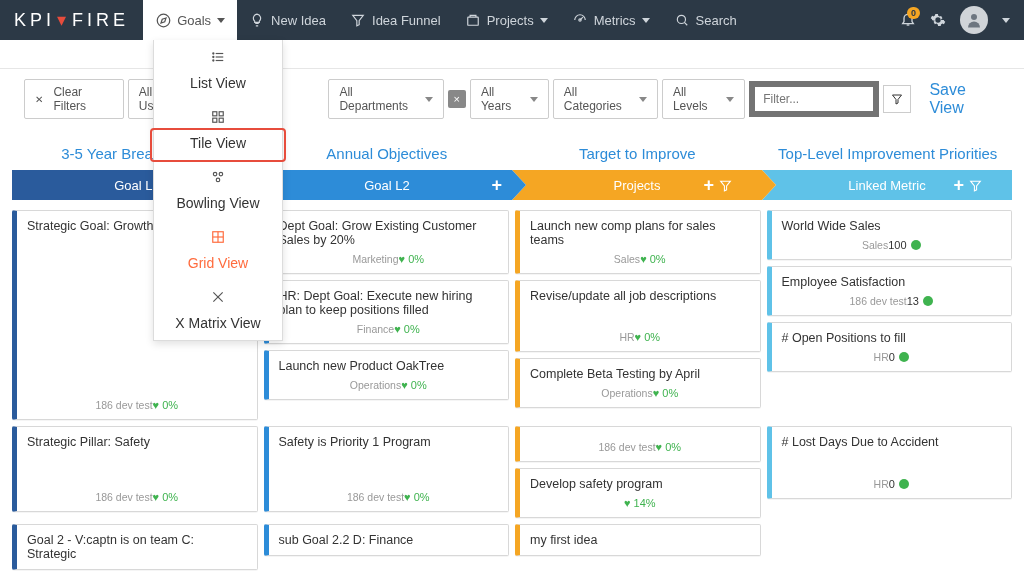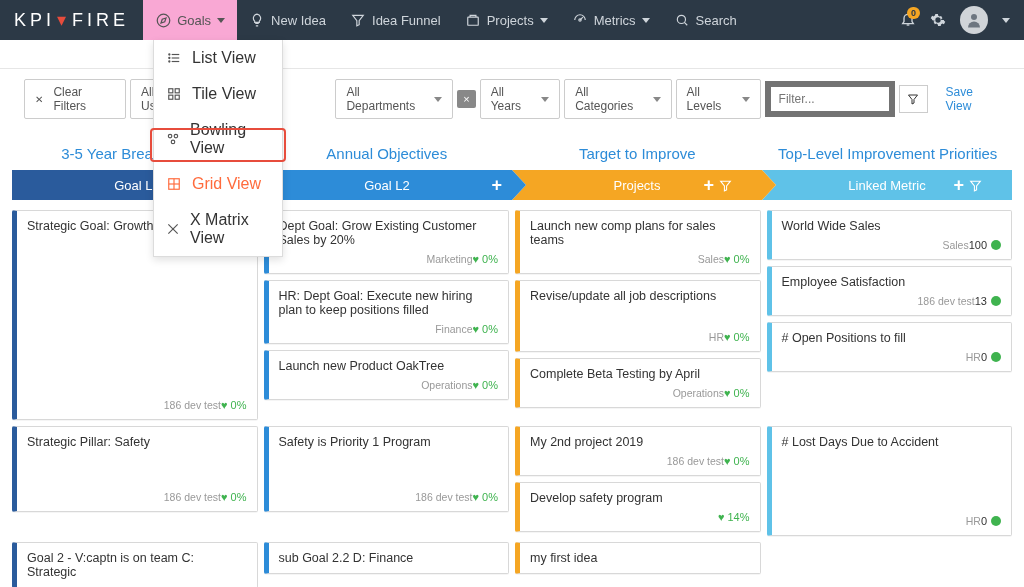--- a/index.html
+++ b/index.html
@@ -2,46 +2,46 @@
 <html><head>
 <meta charset="utf-8">
 <style>
   * { box-sizing: border-box; margin: 0; padding: 0; }
   html, body { width: 1024px; height: 587px; overflow: hidden; font-family: "Helvetica Neue", Arial, sans-serif; font-size: 13px; color: #333; background: #fff; }
   
   .topnav { height: 40px; background: #2c3946; display: flex; align-items: stretch; color: #cfd5db; }
   .logo { display: flex; align-items: center; padding: 0 14px; font-size: 18px; letter-spacing: 4px; color: #fff; font-weight: 200; }
   .logo .flame { color: #e74c3c; margin: 0 2px; }
   .nav-item { display: flex; align-items: center; padding: 0 12px; gap: 6px; cursor: pointer; font-size: 13px; white-space: nowrap; }
-  .nav-item.active { background: #f9a8d4; color: #555; }
+  .nav-item.active { background: #ffffff; color: #555; }
   .nav-spacer { flex: 1; }
   .nav-icon { width: 16px; height: 16px; display: inline-flex; align-items: center; justify-content: center; }
   .caret { width: 0; height: 0; border-left: 4px solid transparent; border-right: 4px solid transparent; border-top: 5px solid currentColor; display: inline-block; }
   .bell-wrap { position: relative; }
   .bell-badge { position: absolute; top: -4px; right: -4px; background: #f5a623; color: #2c3946; border-radius: 8px; font-size: 9px; padding: 1px 4px; font-weight: bold; }
   .avatar { width: 28px; height: 28px; border-radius: 50%; background: #d0d4d8; display: flex; align-items: center; justify-content: center; color: #6d7680; }
   .nav-right { display: flex; align-items: center; gap: 14px; padding: 0 14px; }
   
   .goals-dropdown {
     position: absolute; top: 40px; left: 153px; width: 130px; background: #fff;
     border: 1px solid #dcdcdc; border-top: none; box-shadow: 0 3px 8px rgba(0,0,0,.12); z-index: 50;
   }
-  .dd-item { display: flex; align-items: center; gap: 10px; padding: 9px 12px; cursor: pointer; font-size: 16px; color: #333; }
+  .dd-item { display: flex; align-items: center; gap: 10px; padding: 9px 12px; cursor: pointer; font-size: 14px; color: #333; flex-direction: column; }
   .dd-item.highlight { color: #ff6b3d; }
   .dd-ring { position: absolute; top: 128px; left: 150px; width: 136px; height: 34px; border: 2px solid #e74c3c; border-radius: 4px; z-index: 60; pointer-events: none; }
   .dd-icon { width: 16px; height: 16px; color: #555; display: inline-flex; align-items: center; justify-content: center; }
   
   .filterbar { display: flex; align-items: center; gap: 4px; padding: 10px 24px; border-top: 1px solid #e6e6e6; margin-top: 28px; }
   .fbtn { border: 1px solid #ccc; background: #fff; padding: 5px 10px; border-radius: 2px; font-size: 12px; color: #555; display: flex; align-items: center; gap: 6px; cursor: pointer; }
   .fbtn .caret { border-top-color: #888; }
   .fbtn.clear::before { content: "✕"; font-size: 10px; color: #555; margin-right: 4px; }
   .fx { background: #888; color: #fff; padding: 0 6px; border-radius: 2px; font-size: 11px; line-height: 18px; }
   .finput { border: 6px solid #737373; padding: 5px 8px; width: 130px; font-size: 12px; }
   .ficon { border: 1px solid #ccc; width: 30px; height: 28px; display: flex; align-items: center; justify-content: center; cursor: pointer; }
-  .saveview { color: #2d8cd8; font-size: 12px; margin-left: 14px; cursor: pointer; }
+  .saveview { color: #2d8cd8; font-size: 16px; margin-left: 14px; cursor: pointer; }
   
   .lanes { padding: 16px 12px 0 12px; }
   .lane-titles { display: flex; gap: 2px; }
   .lane-title { flex: 1; text-align: center; color: #2d8cd8; font-size: 15px; padding-bottom: 8px; }
   .lane-chevrons { display: flex; height: 30px; }
   .chev { flex: 1; color: #fff; font-size: 13px; display: flex; align-items: center; justify-content: center; position: relative; }
   .chev::after {
     content: ""; position: absolute; right: -14px; top: 0; border-top: 15px solid transparent;
     border-bottom: 15px solid transparent; border-left: 14px solid var(--c); z-index: 2;
   }
@@ -56,21 +56,21 @@
   .c3 { --c: #f5a623; background: #f5a623; }
   .c4 { --c: #5fc2e8; background: #5fc2e8; }
   .chev .plus { position: absolute; right: 10px; font-size: 18px; font-weight: bold; }
   .chev .funnel { position: absolute; right: 30px; }
   
   .grid { padding: 10px 12px; display: flex; flex-direction: column; gap: 6px; }
   .row { display: flex; gap: 6px; }
   .col { flex: 1; display: flex; flex-direction: column; gap: 6px; min-width: 0; }
   .card { background: #fff; border: 1px solid #d8d8d8; border-left: 5px solid var(--accent); border-radius: 2px; padding: 8px 10px; display: flex; flex-direction: column; justify-content: space-between; box-shadow: 0 1px 0 rgba(0,0,0,.04); }
   .card .title { font-size: 12.5px; color: #333; }
-  .card .meta { display: flex; justify-content: flex-end; align-items: center; margin-top: 6px; font-size: 10.5px; color: #999; }
+  .card .meta { display: flex; justify-content: center; align-items: center; margin-top: 6px; font-size: 10.5px; color: #999; }
   .heart { color: #3fb34f; font-size: 11px; }
   .dot { width: 10px; height: 10px; border-radius: 50%; background: #3fb34f; display: inline-block; }
   .a-blue { --accent: #2d8cd8; }
   .a-darkblue { --accent: #2a5b9c; }
   .a-orange { --accent: #f5a623; }
   .a-cyan { --accent: #5fc2e8; }
   .metric-val { font-size: 11px; color: #333; display: flex; align-items: center; gap: 4px; }
   svg { display: block; }
 </style>
 </head>
@@ -404,36 +404,35 @@
       <div class="card a-blue" style="height:86px">
         <div class="title">Safety is Priority 1 Program</div>
         <div class="meta">
             <span>186 dev test</span>
             <span class="heart">♥ <span>0%</span></span>
           </div>
       </div>
     </div>
     <div class="col">
       <div class="card a-orange">
-        <div class="title">My 2nd project 2019</div>
         <div class="meta">
             <span>186 dev test</span>
             <span class="heart">♥ <span>0%</span></span>
           </div>
       </div>
       <div class="card a-orange">
         <div class="title">Develop safety program</div>
         <div class="meta">
             <span></span>
             <span class="heart">♥ <span>14%</span></span>
           </div>
       </div>
     </div>
     <div class="col">
-      <div class="card a-cyan" style="height:110px">
+      <div class="card a-cyan" style="height:73px">
         <div class="title"># Lost Days Due to Accident</div>
         <div class="meta">
             <span>HR</span>
             <span class="metric-val">
               <span>0</span>
               <span class="dot"></span>
             </span>
           </div>
       </div>
     </div>

